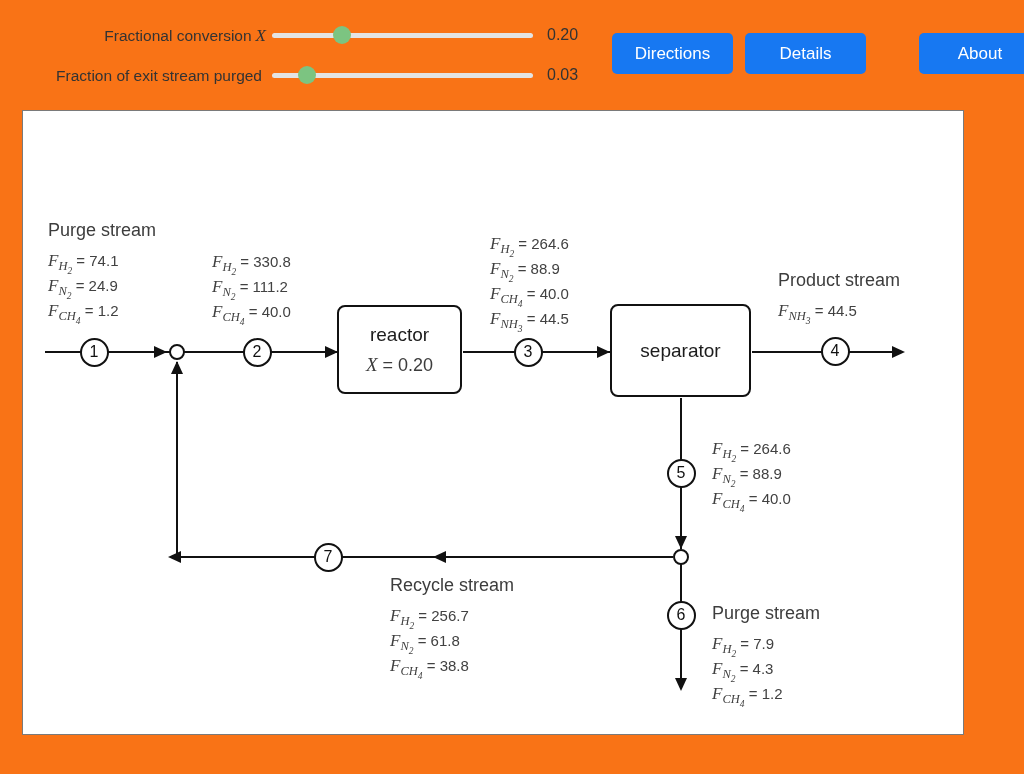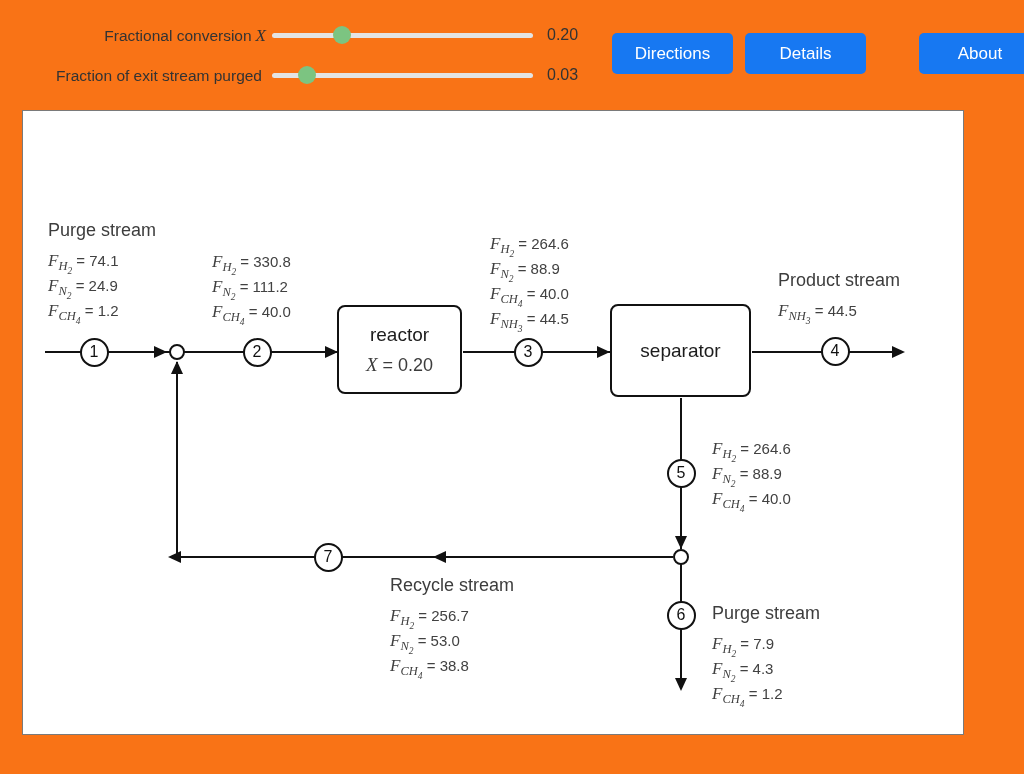--- a/index.html
+++ b/index.html
@@ -151,17 +151,17 @@
     </div>
   <div class="stream-block" style="left:712px;top:579px;margin-top:24px;">
       <div class="stream-title">Purge stream</div>
       <div class="flow-row"><span class="fvar">F</span><sub class="fsub">H<sub>2</sub></sub><span class="feq"> = </span><span class="fval">7.9</span></div>
       <div class="flow-row"><span class="fvar">F</span><sub class="fsub">N<sub>2</sub></sub><span class="feq"> = </span><span class="fval">4.3</span></div>
       <div class="flow-row"><span class="fvar">F</span><sub class="fsub">CH<sub>4</sub></sub><span class="feq"> = </span><span class="fval">1.2</span></div>
     </div>
   <div class="stream-block" style="left:390px;top:575px;">
       <div class="stream-title">Recycle stream</div>
       <div class="flow-row"><span class="fvar">F</span><sub class="fsub">H<sub>2</sub></sub><span class="feq"> = </span><span class="fval">256.7</span></div>
-      <div class="flow-row"><span class="fvar">F</span><sub class="fsub">N<sub>2</sub></sub><span class="feq"> = </span><span class="fval">53.0</span></div>
+      <div class="flow-row"><span class="fvar">F</span><sub class="fsub">N<sub>2</sub></sub><span class="feq"> = </span><span class="fval">61.8</span></div>
       <div class="flow-row"><span class="fvar">F</span><sub class="fsub">CH<sub>4</sub></sub><span class="feq"> = </span><span class="fval">38.8</span></div>
     </div>
 
 </div>
 
 </body></html>

